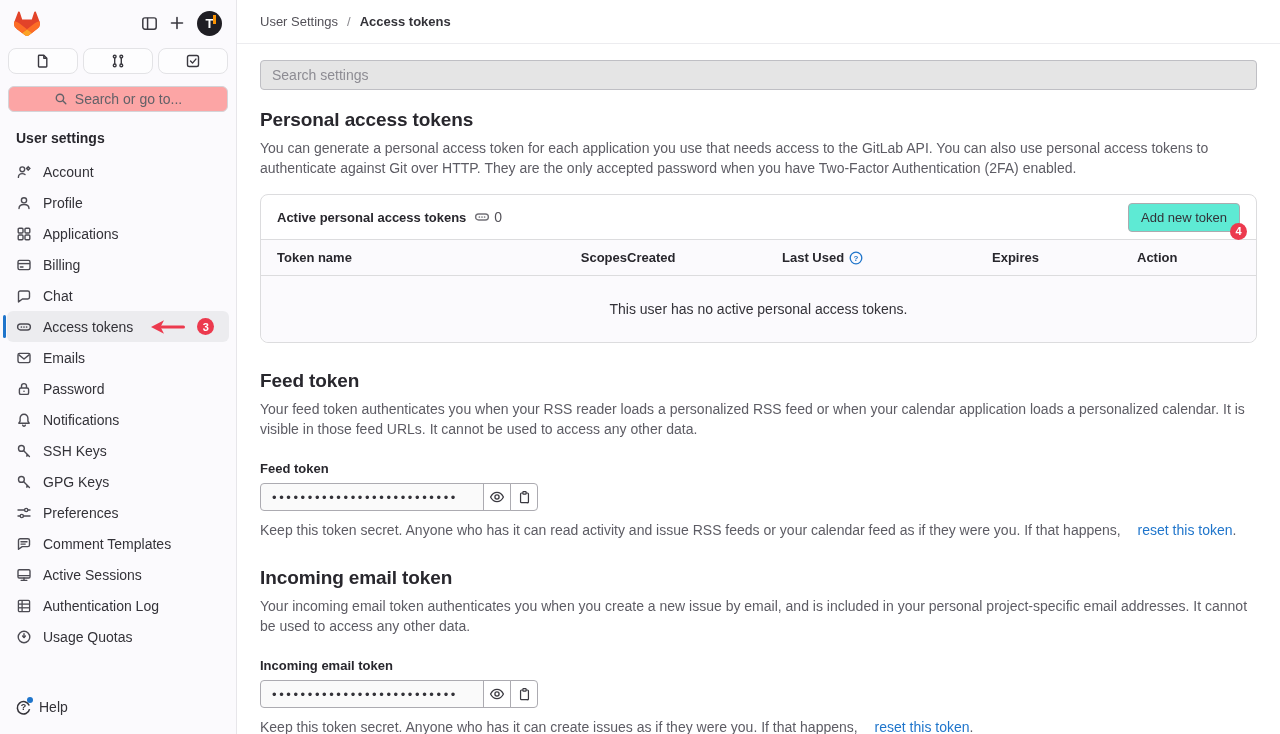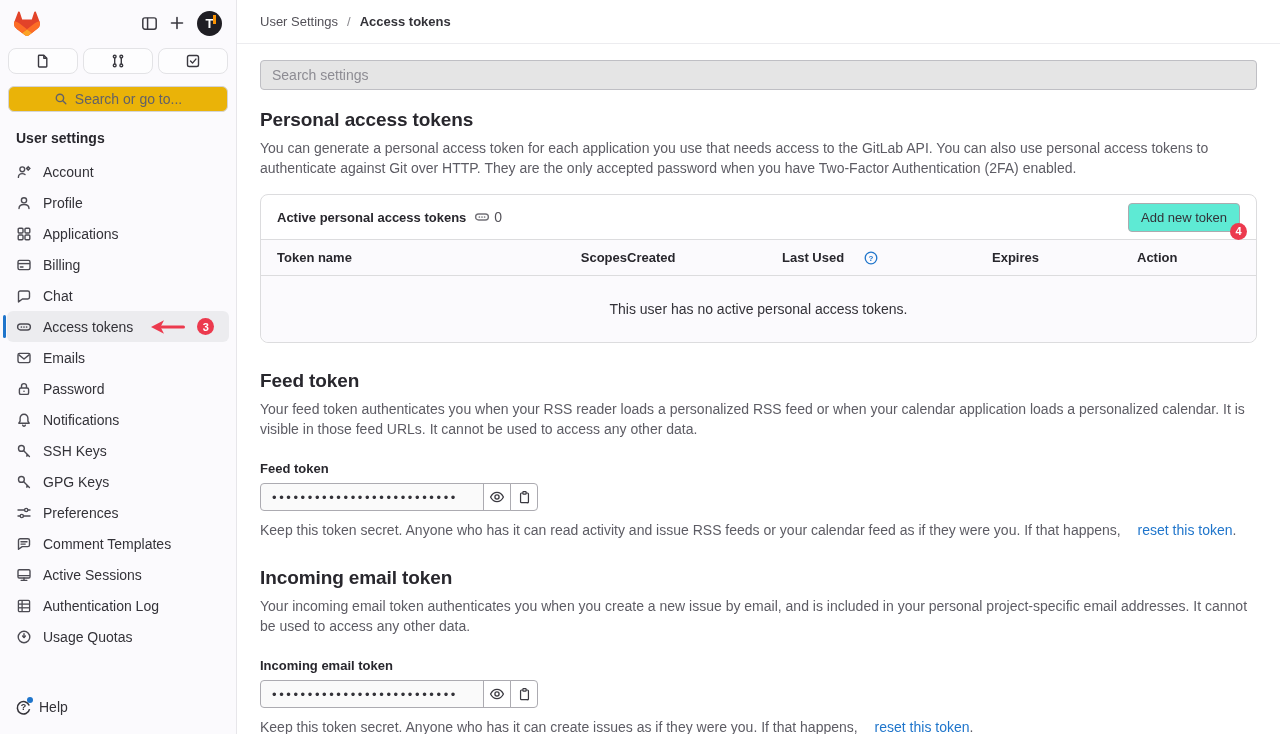--- a/index.html
+++ b/index.html
@@ -10,21 +10,21 @@
   
   .sidebar { width:237px; min-width:237px; background:#fbfafd; border-right:1px solid #e7e6ea; display:flex; flex-direction:column; }
   .sidebar-top { padding:8px 8px 0; }
   .logo-row { display:flex; align-items:center; height:30px; padding:0 6px; }
   .logo-row .spacer { flex:1; }
   .icon-btn { display:flex; align-items:center; justify-content:center; width:28px; height:28px; border-radius:6px; color:#3a3940; cursor:pointer; }
   .avatar { width:25px; height:25px; border-radius:50%; background:#1f1e24; color:#fff; font-weight:700; font-size:13px; display:flex; align-items:center; justify-content:center; position:relative; overflow:hidden; margin-left:6px; }
   .avatar .accent { position:absolute; right:6px; top:4px; width:3px; height:9px; background:#fc9403; }
   .shortcut-row { display:flex; gap:5px; margin-top:10px; }
   .shortcut { flex:1; height:26px; background:#fdfdfe; border:1px solid #e3e3e6; border-radius:8px; display:flex; align-items:center; justify-content:center; color:#3a3940; cursor:pointer; }
-  .sb-search { margin-top:12px; height:26px; border:1px solid #d4d4d8; border-radius:6px; background:#eab308; display:flex; align-items:center; justify-content:center; gap:7px; color:#626168; font-size:14px; cursor:pointer; }
+  .sb-search { margin-top:12px; height:26px; border:1px solid #d4d4d8; border-radius:6px; background:#fca5a5; display:flex; align-items:center; justify-content:center; gap:7px; color:#626168; font-size:14px; cursor:pointer; }
   .section-title { font-weight:700; font-size:14px; color:#28272d; padding:18px 16px 10px; }
   .nav { flex:1; padding:0 7px; overflow:hidden; }
   .nav-item { display:flex; align-items:center; gap:11px; height:31px; padding:0 9px; border-radius:6px; font-size:14px; color:#333238; cursor:pointer; position:relative; }
   .nav-item svg { flex:none; color:#4c4b53; }
   .nav-item.active { background:#ececef; }
   .nav-item.active::before { content:""; position:absolute; left:-4px; top:4px; bottom:4px; width:3px; border-radius:2px; background:#1f75cb; }
   .sidebar-bottom { padding:6px 15px 12px; }
   .help-item { display:flex; align-items:center; gap:7px; height:30px; font-size:14px; cursor:pointer; }
   .help-icon-wrap { position:relative; display:flex; }
   .help-dot { position:absolute; right:-1px; top:-2px; width:6px; height:6px; border-radius:50%; background:#1f75cb; }
@@ -52,21 +52,21 @@
   .card { border:1px solid #dcdcde; border-radius:8px; margin-top:16px; }
   .card-header { display:flex; align-items:center; padding:7px 16px; min-height:44px; }
   .card-title { font-weight:700; font-size:13px; color:#28272d; }
   .card-count { display:flex; align-items:center; gap:4px; margin-left:8px; color:#535158; }
   .add-btn-wrap { margin-left:auto; position:relative; }
   .add-btn { height:29px; padding:0 12px; background:#5eead4; border:1px solid #ababaf; border-radius:4px; font-size:13px; color:#333238; font-family:"Liberation Sans", sans-serif; cursor:pointer; }
   .badge-on-btn { position:absolute; right:-7px; bottom:-8px; }
 
   .table-header { display:flex; align-items:center; background:#fbfafd; border-top:1px solid #dcdcde; border-bottom:1px solid #dcdcde; padding:10px 16px; font-size:13px; font-weight:700; color:#28272d; }
   .col-0 { width:210px; } .col-1 { width:140px;text-align:right; } .col-2 { width:155px; }
-  .col-3 { width:210px; display:flex; align-items:center; gap:20px; }
+  .col-3 { width:210px; display:flex; align-items:center; gap:5px; }
   .col-4 { width:145px; } .col-5 { flex:1; }
   .table-empty { background:#fbfafd; border-radius:0 0 8px 8px; height:66px; display:flex; align-items:center; justify-content:center; font-size:14px; color:#333238; }
 
   .field-label { font-weight:700; font-size:13px; color:#28272d; margin-top:22px; }
   .input-group { display:flex; margin-top:7px; height:28px; width:278px; }
   .masked-box { width:224px; border:1px solid #acabb1; border-radius:4px 0 0 4px; background:#fafafa; display:flex; align-items:center; padding:0 11px; font-size:13px; letter-spacing:2.6px; color:#333238; overflow:hidden; white-space:nowrap; }
   .group-btn { width:28px; border:1px solid #acabb1; margin-left:-1px; background:#fff; display:flex; align-items:center; justify-content:center; color:#3a3940; cursor:pointer; padding:0; }
   .group-btn.last { border-radius:0 4px 4px 0; }
   .secret-note { margin-top:9px; font-size:14px; line-height:20px; color:#5d5c64; }
   .link { color:#1f75cb; text-decoration:none; cursor:pointer;padding-left:13px; }

